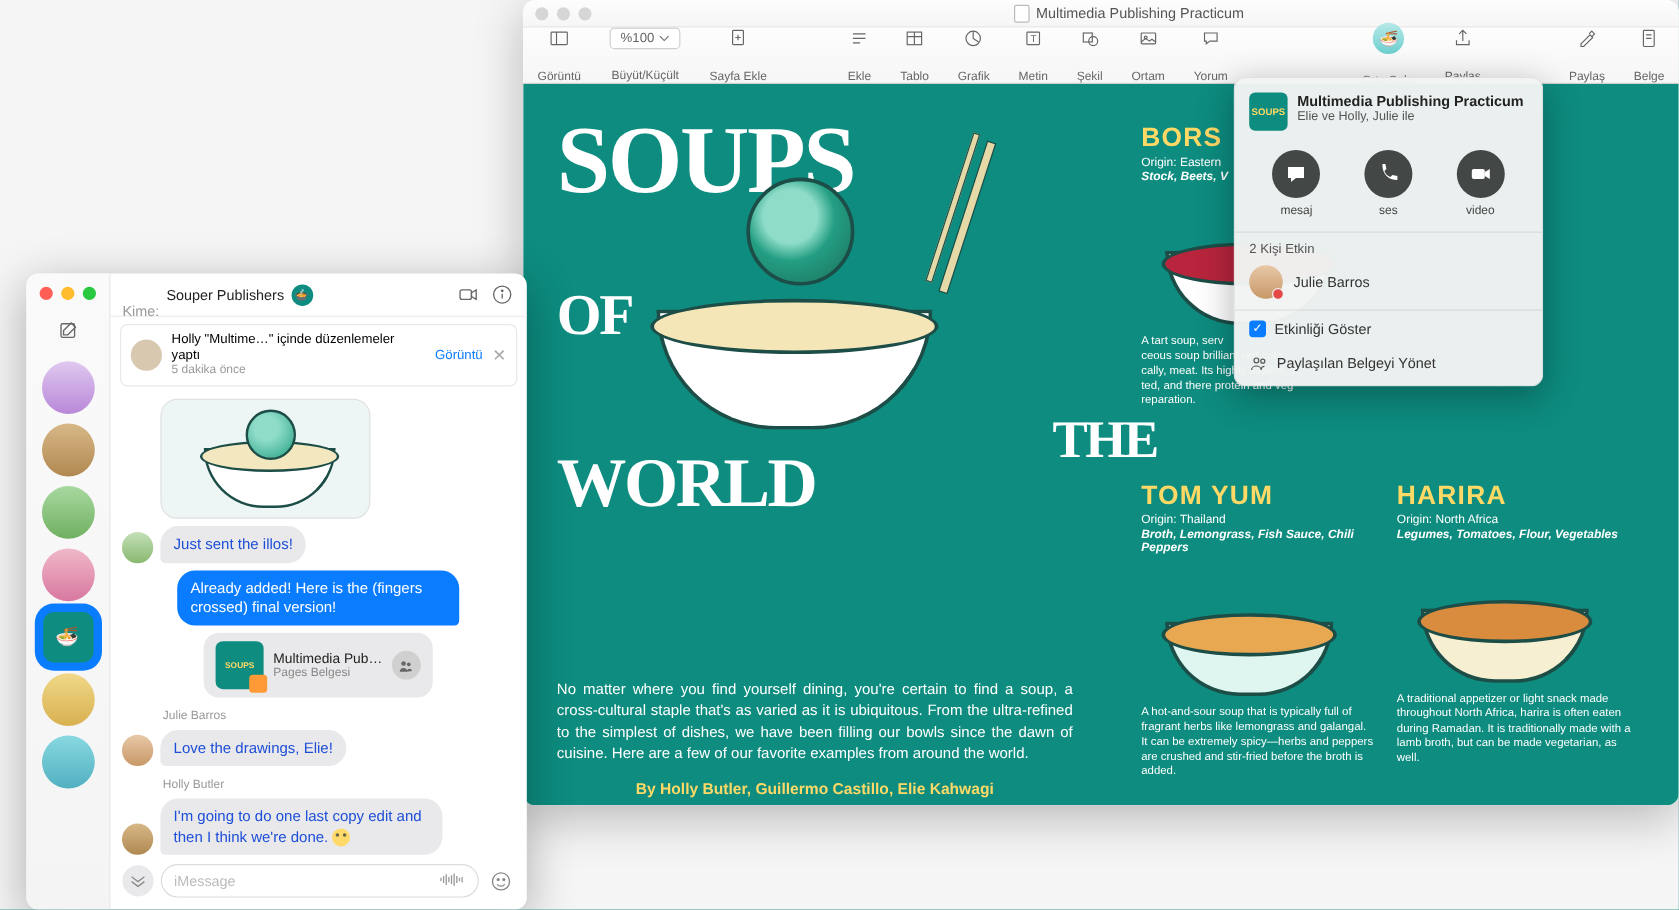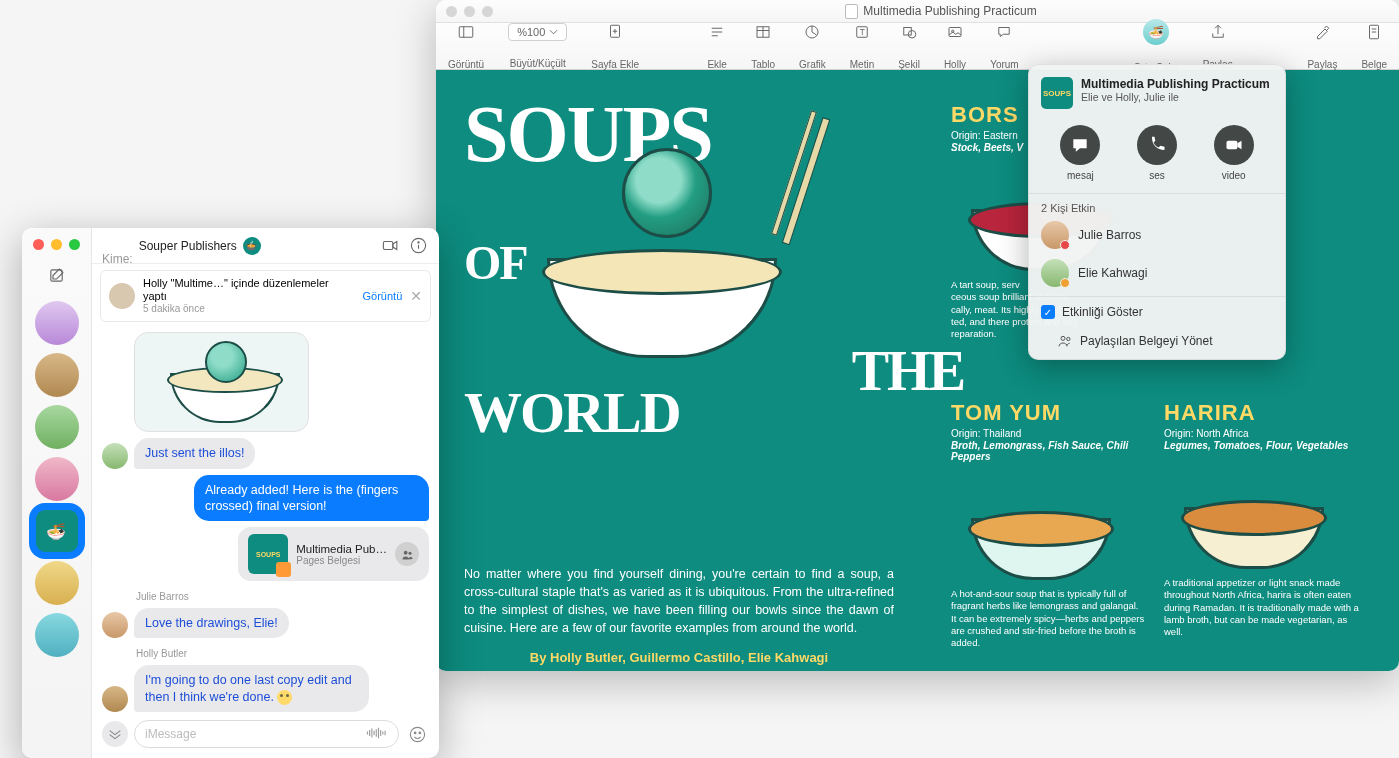--- a/index.html
+++ b/index.html
@@ -59,21 +59,21 @@
 .collab-act { display:flex; flex-direction:column; align-items:center; gap:5px; cursor:pointer; }
 .act-circle { width:40px; height:40px; border-radius:50%; background:#434846; display:flex; align-items:center; justify-content:center; }
 .act-circle svg { width:20px; height:20px; fill:#fff; }
 .act-label { font-size:10px; color:#444; }
 .collab-section-title { font-size:11px; color:#555; padding:8px 12px 2px; }
 .collab-person { display:flex; align-items:center; gap:9px; padding:5px 12px; }
 .person-av { width:28px; height:28px; border-radius:50%; background:#ccc; position:relative; flex-shrink:0; }
 .person-av .dot { position:absolute; right:-1px; bottom:-1px; width:10px; height:10px; border-radius:50%; border:1.5px solid #f2f4f3; }
 .collab-check-row { display:flex; align-items:center; gap:7px; padding:8px 12px; border-top:1px solid rgba(0,0,0,0.08); margin-top:4px; }
 .collab-checkbox { width:14px; height:14px; border-radius:3px; background:#0a7cff; display:flex; align-items:center; justify-content:center; color:#fff; font-size:10px; }
-.collab-manage { display:flex; align-items:center; gap:7px; padding:6px 28px 2px; cursor:pointer; }
+.collab-manage { display:flex; align-items:center; gap:7px; padding:6px 12px 2px; cursor:pointer; }
 .collab-manage svg { width:16px; height:16px; }
 
 
 .msg-window { position:absolute; left:22px; top:228px; width:417px; height:530px; background:#fff; border-radius:10px; box-shadow:0 10px 40px rgba(0,0,0,0.3); overflow:hidden; display:flex; }
 .msg-sidebar { width:70px; background:linear-gradient(#fafafa,#f4f4f4); border-right:1px solid #e6e6e6; display:flex; flex-direction:column; align-items:center; padding-top:8px; gap:0; }
 .msg-traffic { display:flex; gap:7px; padding:3px 0 10px; align-self:flex-start; margin-left:11px; }
 .msg-traffic span { width:11px; height:11px; border-radius:50%; }
 .msg-traffic .r{background:#ff5f57}.msg-traffic .y{background:#ffbd2e}.msg-traffic .g{background:#28c840}
 .compose-btn { width:24px; height:24px; margin:3px 0 10px; display:flex; align-items:center; justify-content:center; cursor:pointer; }
 .compose-btn svg { width:17px; height:17px; stroke:#666; fill:none; stroke-width:1.6; }
@@ -92,21 +92,21 @@
 
 .msg-notif { margin:6px 8px; border:1px solid #e8e8e8; border-radius:6px; padding:6px 8px; display:flex; align-items:center; gap:8px; font-size:11px; }
 .msg-notif-av { width:26px;height:26px;border-radius:50%;background:#d9c8b0;flex-shrink:0;}
 .msg-notif-text { flex:1; line-height:1.2; }
 .msg-notif-sub { color:#999; font-size:10px; }
 .msg-notif-link { color:#0a7cff; cursor:pointer; }
 .msg-notif-close { color:#aaa; cursor:pointer; font-size:14px; }
 
 .msg-thread { flex:1; overflow:auto; padding:4px 10px 6px; display:flex; flex-direction:column; gap:6px; }
 .msg-row { display:flex; gap:6px; }
-.msg-row.right { justify-content:flex-end; }
+.msg-row.right { justify-content:center; }
 .msg-av { width:26px;height:26px;border-radius:50%;background:#d0c0a8;flex-shrink:0;align-self:flex-end;}
 .bubble { max-width:235px; padding:7px 11px; border-radius:15px; font-size:12.5px; line-height:1.3; }
 .bubble.in { background:#e9e9eb; color:#1d4ed8; border-bottom-left-radius:4px; }
 .bubble.out { background:#0a7cff; color:#fff; border-bottom-right-radius:4px; }
 .msg-sender { font-size:10px; color:#999; margin-left:34px; margin-top:4px; }
 
 .img-attach { width:175px; height:100px; border-radius:14px; background:#eef6f5; border:1px solid #e0e0e0; position:relative; overflow:hidden; }
 .img-attach .mini-bowl { position:absolute; left:35px; bottom:8px; width:110px; height:50px; border-radius:0 0 60px 60px; background:#fff; border:2px solid #1c4d47; }
 .img-attach .mini-bowl::before { content:''; position:absolute; left:-5px; right:-5px; top:-8px; height:22px; border-radius:50%; background:#f3e7c0; border:2px solid #1c4d47; }
 .img-attach .mini-globe{position:absolute;left:70px;top:8px;width:42px;height:42px;border-radius:50%;background:radial-gradient(circle at 40% 35%,#8fddc8 30%,#239e83);border:2px solid #1c4d47;}
@@ -224,21 +224,21 @@
         <span>Şekil</span>
       </div>
     <div class="tool-item">
         <div class="tool-ico">
           <svg viewBox="0 0 24 24">
             <rect x="4" y="6" width="16" height="12" rx="1"></rect>
             <circle cx="9" cy="11" r="1.5"></circle>
             <path d="M4 16l5-4 4 3 3-2 4 3"></path>
           </svg>
         </div>
-        <span>Holly</span>
+        <span>Ortam</span>
       </div>
     <div class="tool-item">
         <div class="tool-ico">
           <svg viewBox="0 0 24 24">
             <path d="M5 6h14v9H11l-4 3v-3H5z"></path>
           </svg>
         </div>
         <span>Yorum</span>
       </div>
     <div class="tb-spacer"></div>
@@ -279,21 +279,21 @@
     <div class="soup-title-block">
       <div class="soup-title">SOUPS</div>
       <div class="of-line">
         <span class="soup-title small-of">OF</span>
         <span class="earth-bowl">
           <span class="chopsticks"></span>
             <span class="bowl"></span>
             <span class="globe"></span>
         </span>
       </div>
-      <div style="text-align:right;margin-top:-10px;"><span class="soup-title" style="font-size:56px">THE</span></div>
+      <div style="text-align:right;margin-top:-10px;"><span class="soup-title" style="font-size:44px">THE</span></div>
       <div class="soup-title" style="font-size:58px;margin-top:-8px">WORLD</div>
     </div>
     <div class="intro-text">No matter where you find yourself dining, you're certain to find a soup, a cross-cultural staple that's as varied as it is ubiquitous. From the ultra-refined to the simplest of dishes, we have been filling our bowls since the dawn of cuisine. Here are a few of our favorite examples from around the world.</div>
     <div class="byline">By Holly Butler, Guillermo Castillo, Elie Kahwagi</div>
 
     <div class="soup-entry borscht">
       <div class="soup-name">BORS</div>
       <div class="soup-origin">Origin: Eastern</div>
       <div class="soup-ing">Stock, Beets, V</div>
       <div class="soup-pic">
@@ -355,26 +355,20 @@
           </div>
           <span class="act-label">video</span>
         </div>
     </div>
     <div class="collab-section-title">2 Kişi Etkin</div>
     <div class="collab-person">
       <div class="person-av" style="background:linear-gradient(#e8c8a8,#c89868)">
           <span class="dot" style="background:#e54848"></span>
         </div>
       <span>Julie Barros</span>
-    </div>
-    <div class="collab-person">
-      <div class="person-av" style="background:linear-gradient(#c4e0b8,#88b870)">
-          <span class="dot" style="background:#f0a030"></span>
-        </div>
-      <span>Elie Kahwagi</span>
     </div>
     <div class="collab-check-row">
       <div class="collab-checkbox">✓</div>
       <span>Etkinliği Göster</span>
     </div>
     <div class="collab-manage">
       <svg viewBox="0 0 24 24" fill="none" stroke="#555" stroke-width="1.5">
           <circle cx="9" cy="8" r="3"></circle>
           <path d="M3 20c0-3 3-5 6-5s6 2 6 5"></path>
           <circle cx="17" cy="9" r="2.5"></circle>

